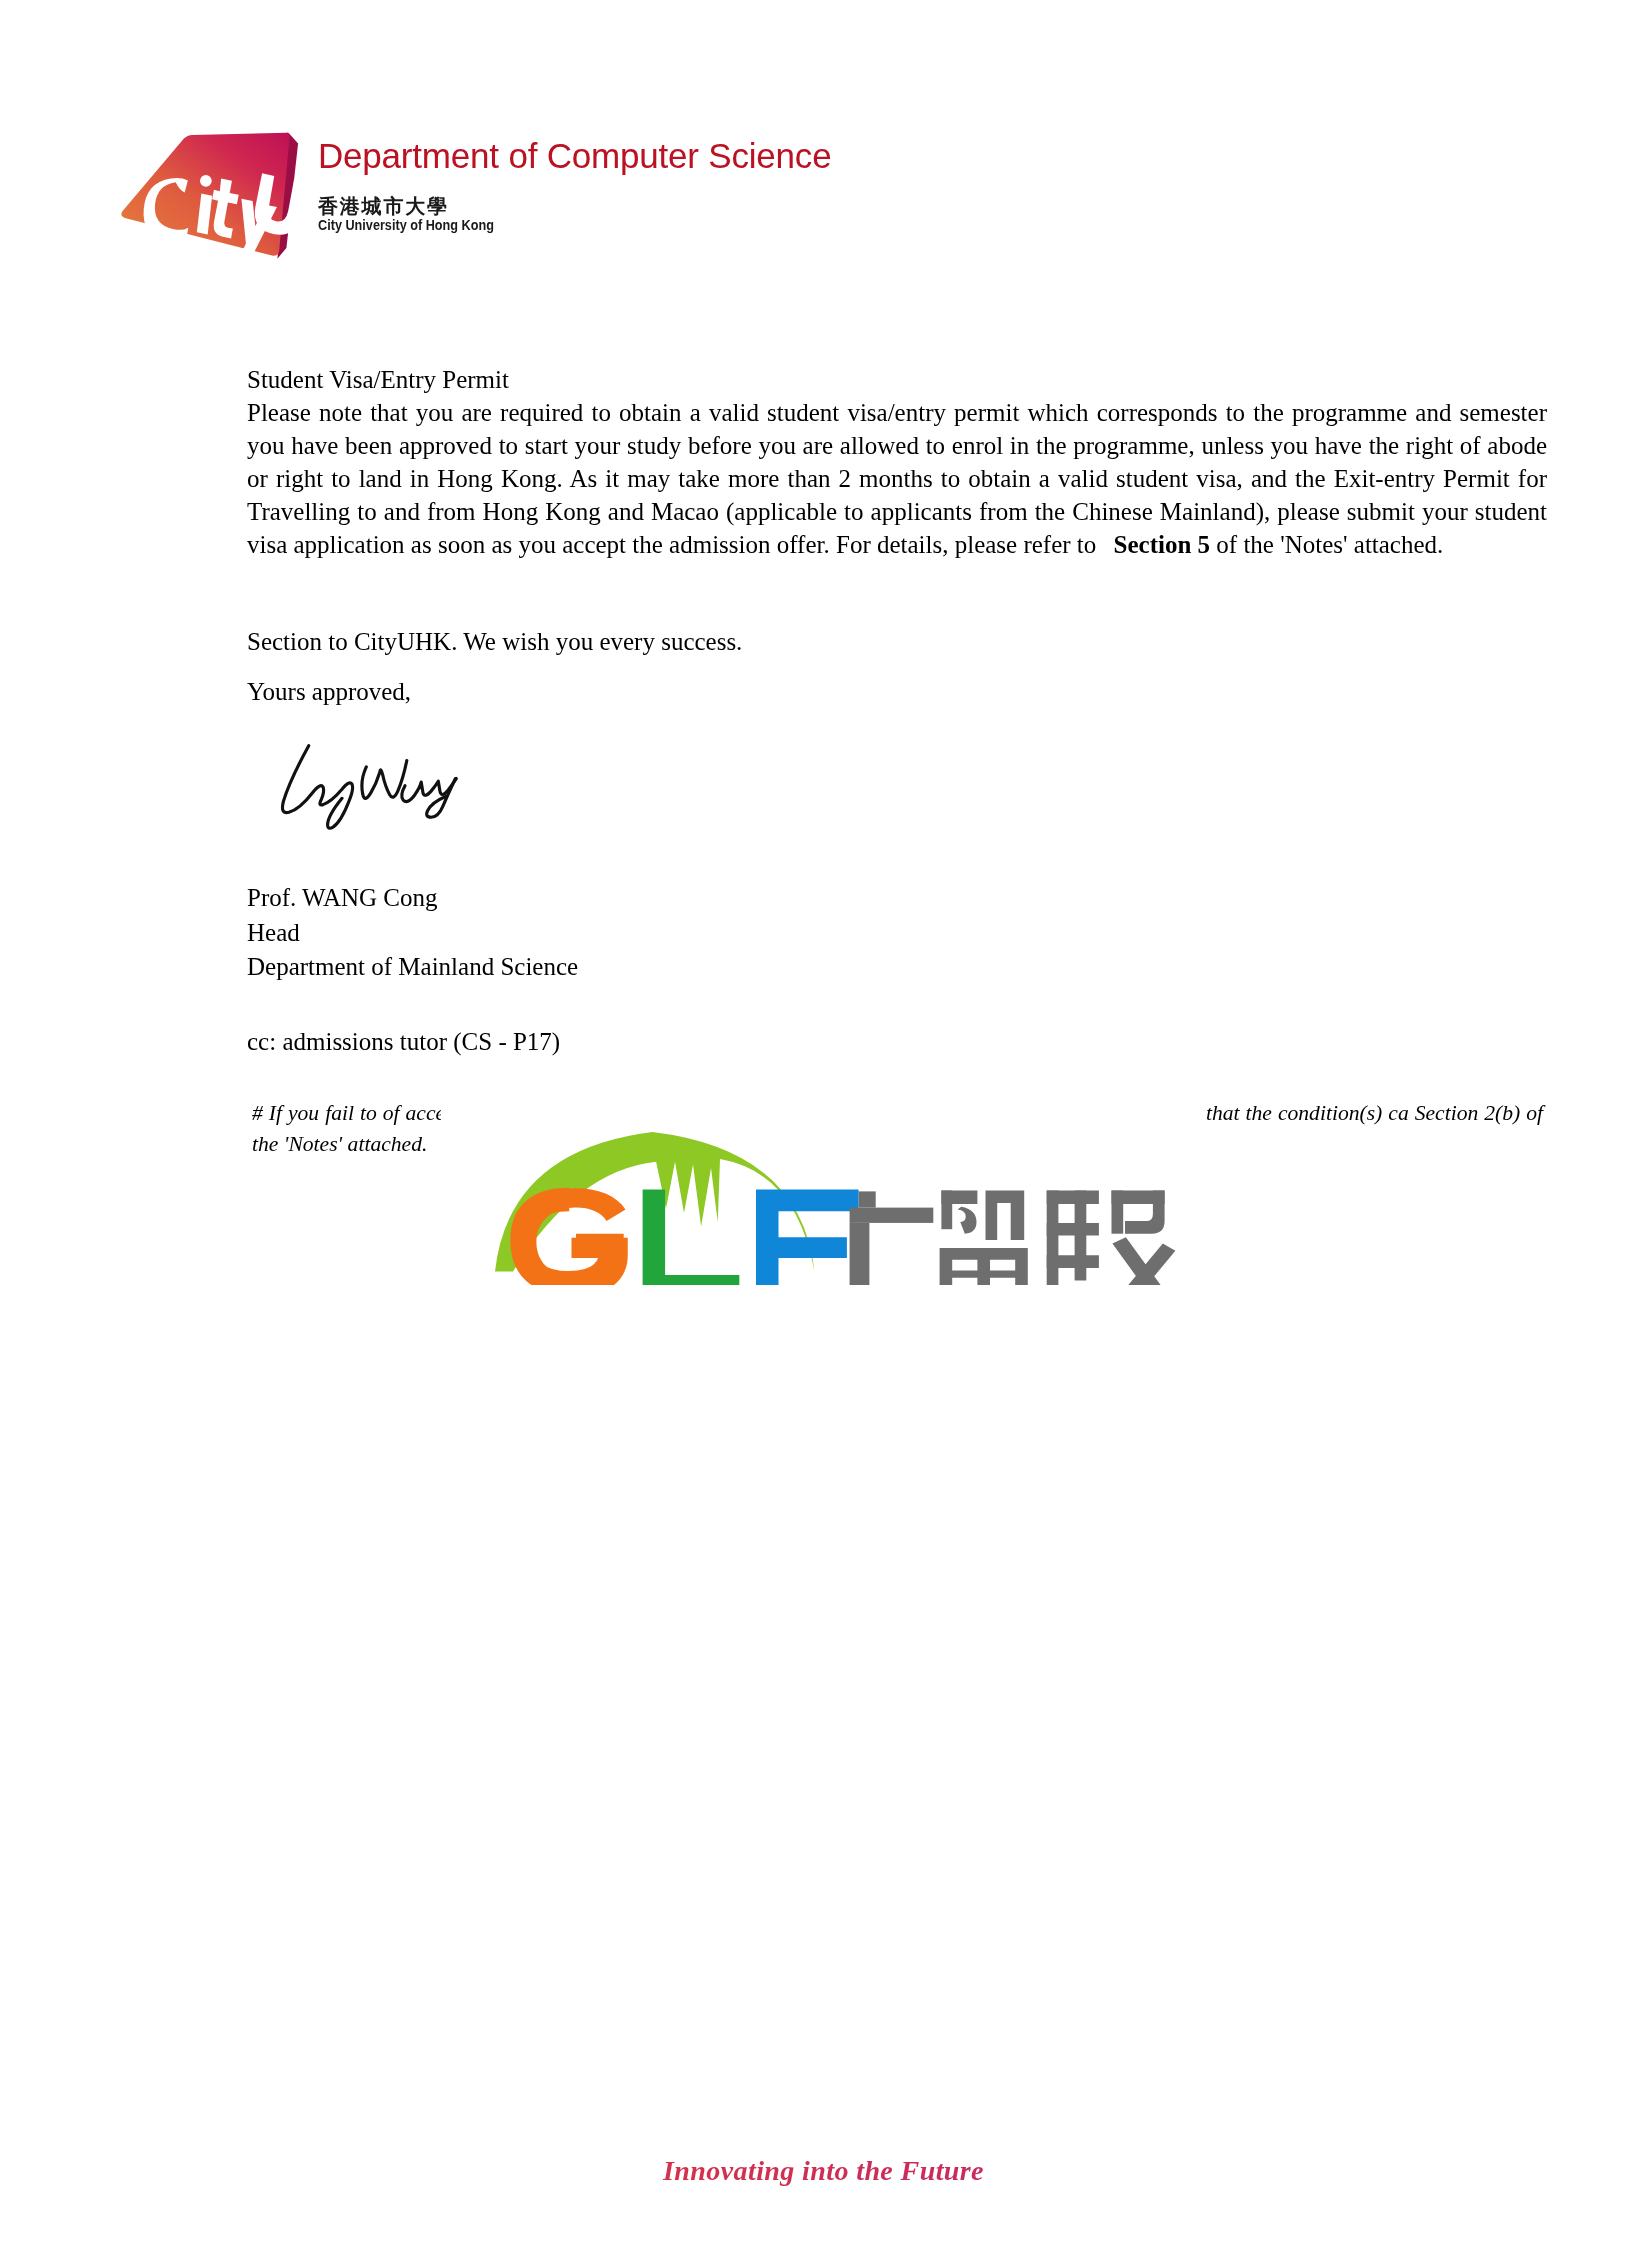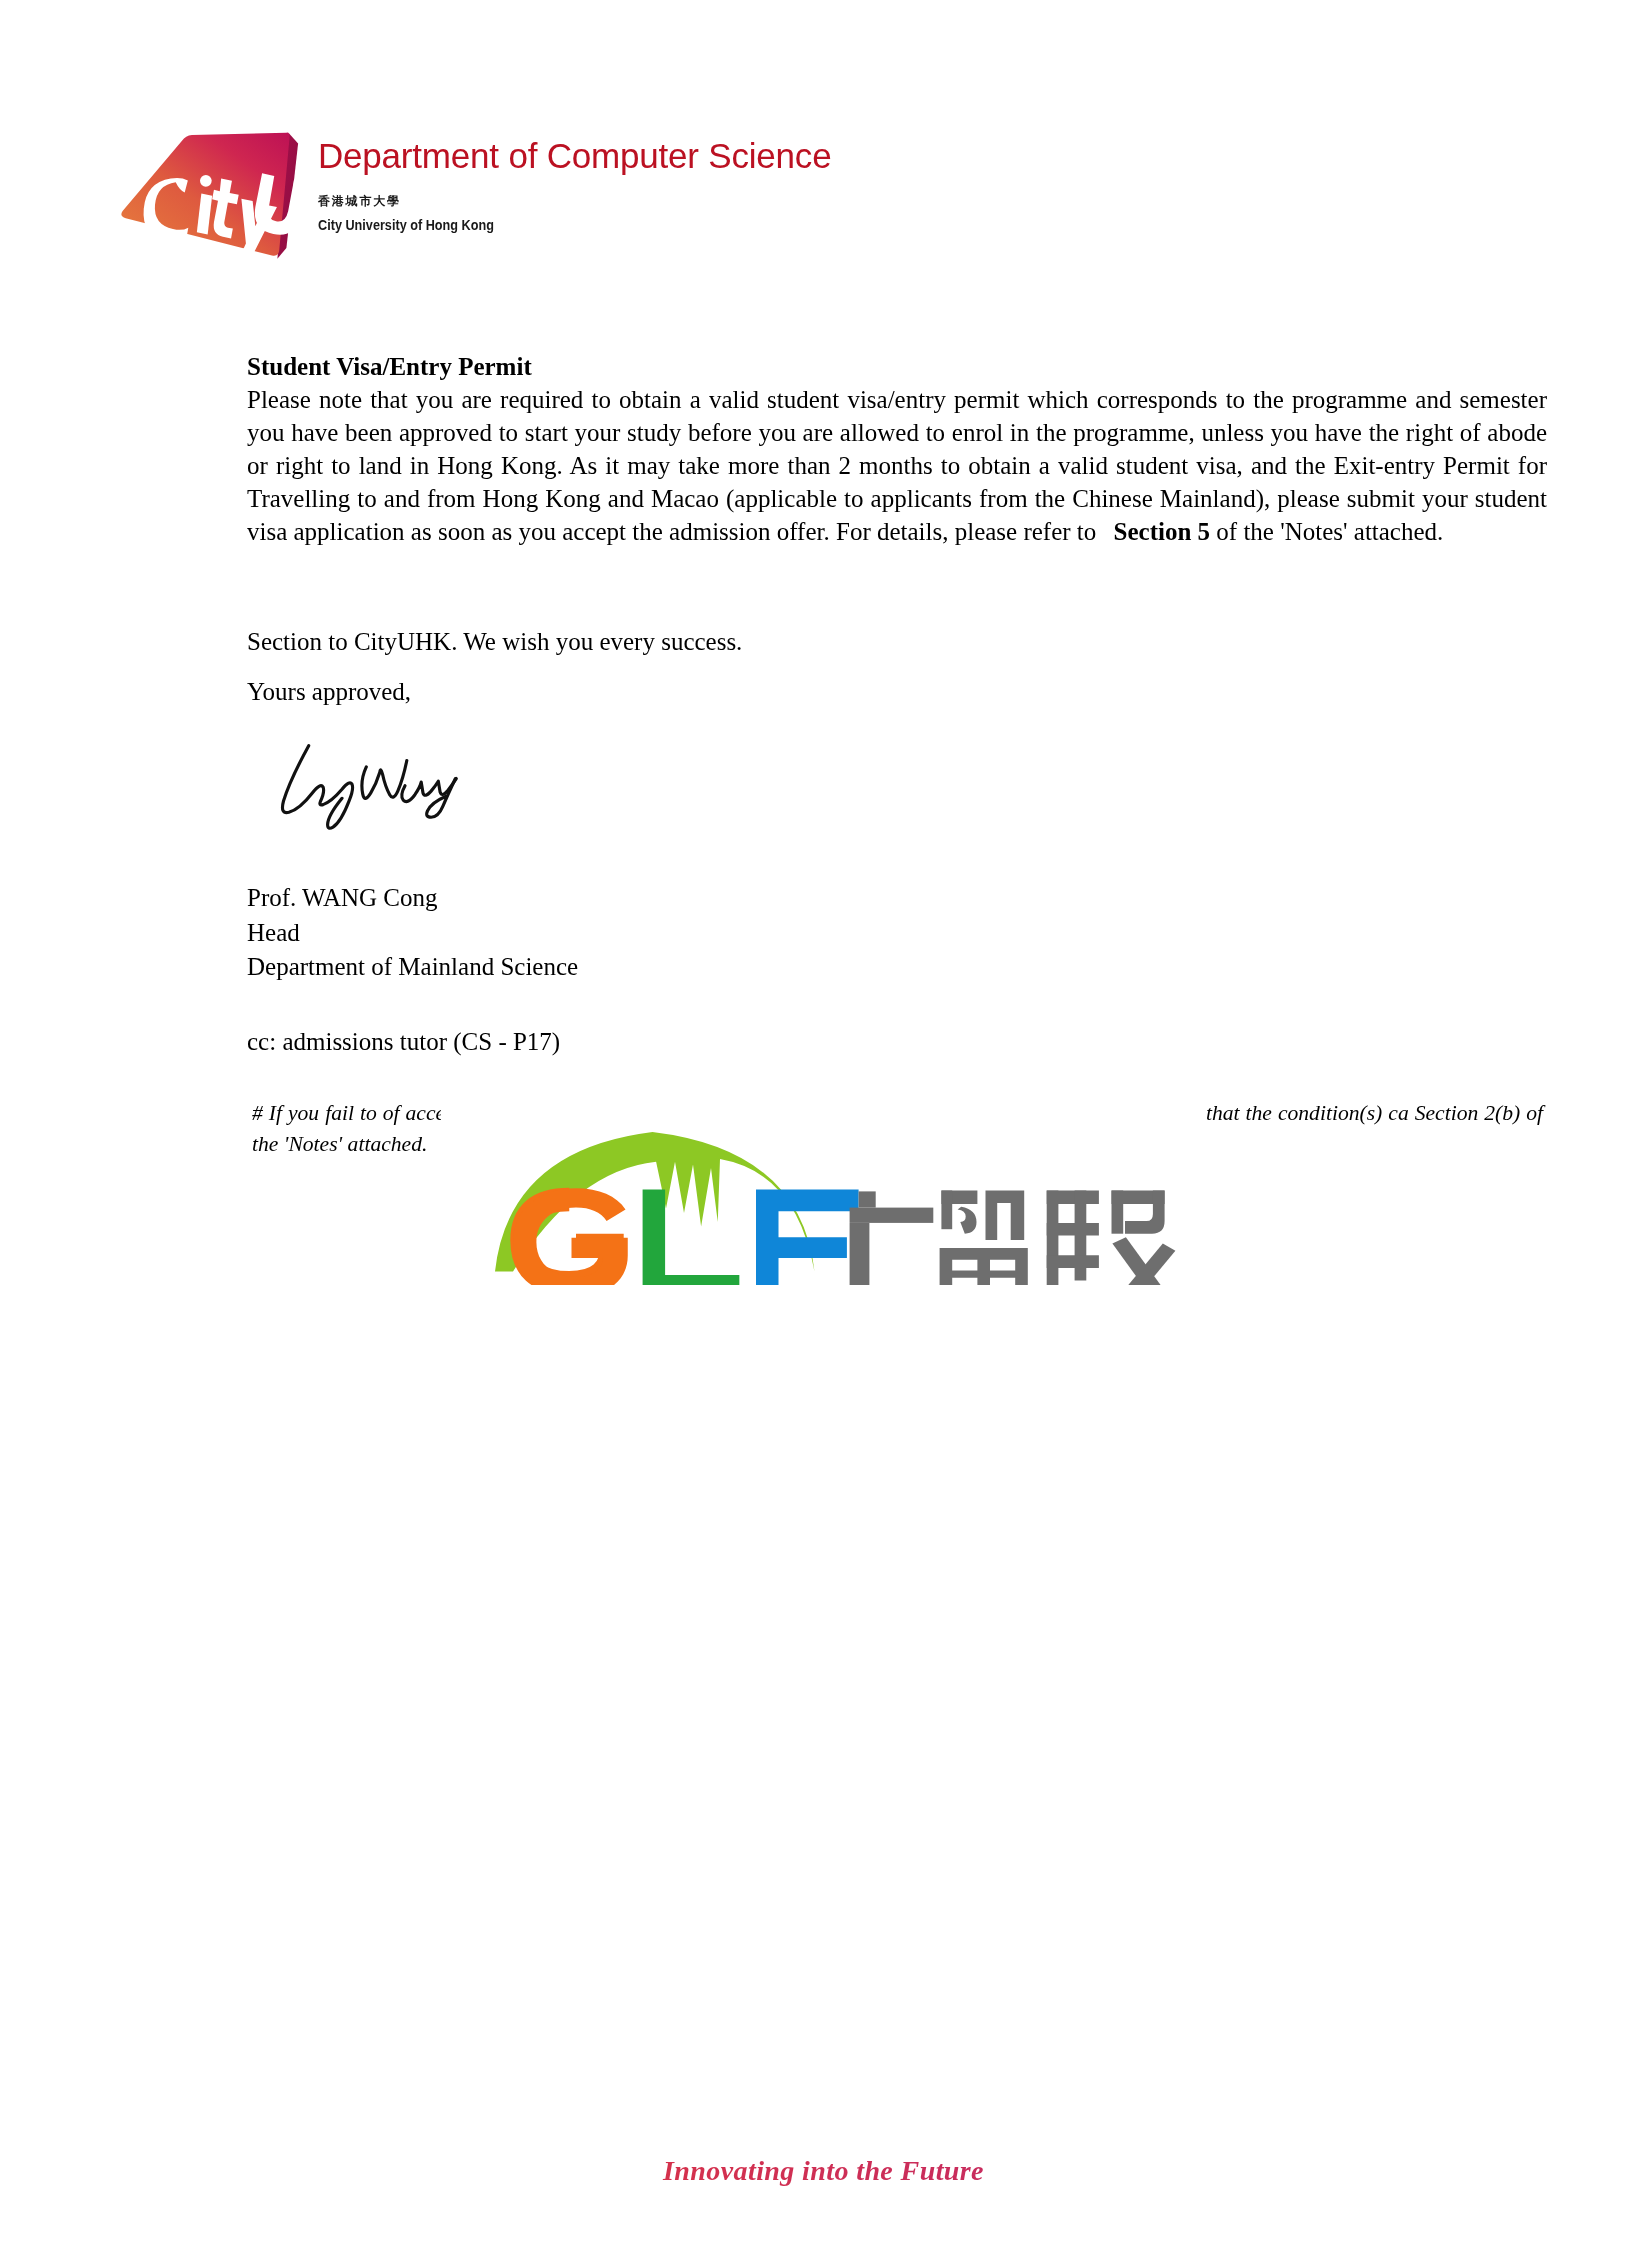--- a/index.html
+++ b/index.html
@@ -47,21 +47,21 @@
     letter-spacing: -0.2px;
     color: #bb1122;
     white-space: nowrap;
     line-height: 1;
   }
   .uni-zh {
     position: absolute;
     left: 208px;
     top: 65px;
     font-family: "DejaVu Sans", "Liberation Sans", sans-serif;
-    font-size: 12px;
+    font-size: 20px;
     font-weight: 700;
     color: #1a1a1a;
     letter-spacing: 1.8px;
     white-space: nowrap;
     line-height: 1.1;
   }
   .uni-en {
     position: absolute;
     left: 208px;
     top: 88px;
@@ -77,23 +77,23 @@
 
   
   .body-col {
     position: absolute;
     left: 247px;
     top: 346px;
     width: 1300px;
   }
   .sec-heading {
     font-size: 25px;
-    font-weight: bold;
+    font-weight: normal;
     line-height: 1.32;
-    margin: 4px 0 0 0;
+    margin: 17px 0 0 0;
   }
   .para {
     font-size: 25px;
     line-height: 1.32;
     text-align: justify;
     margin: 0;
   }
   .para b { font-weight: bold; margin-left: 11px; }
 
   .blk {

